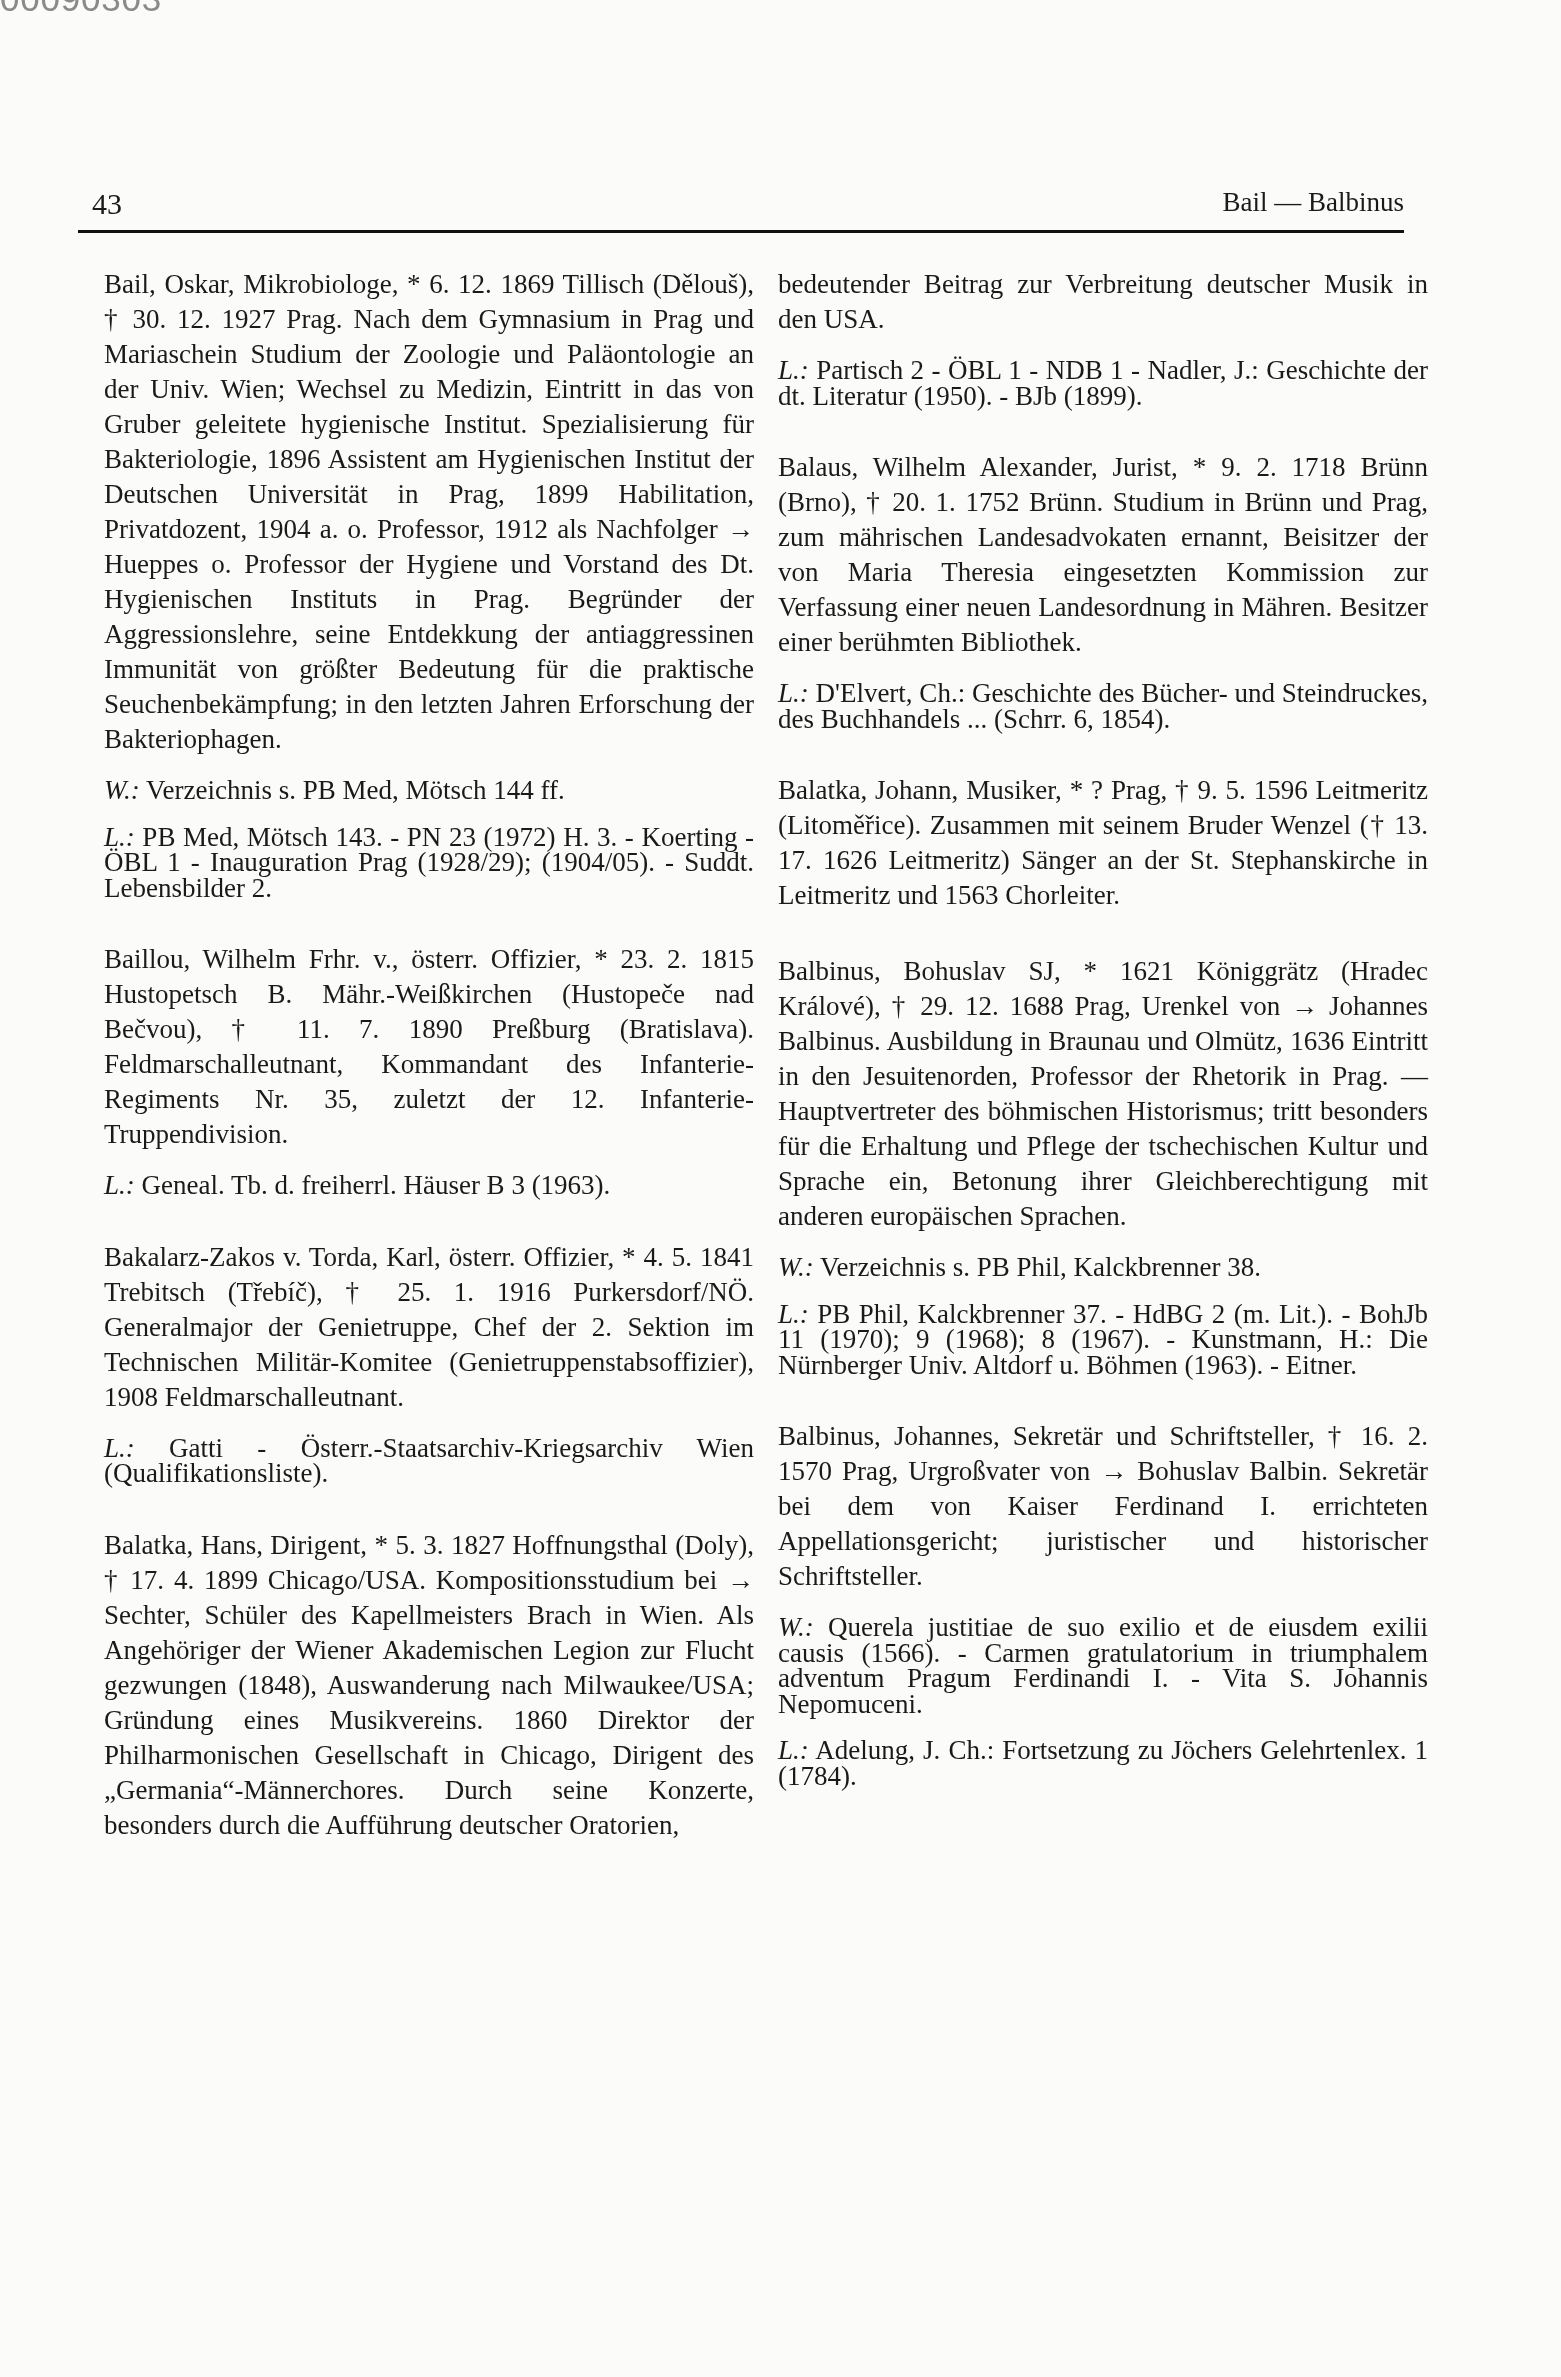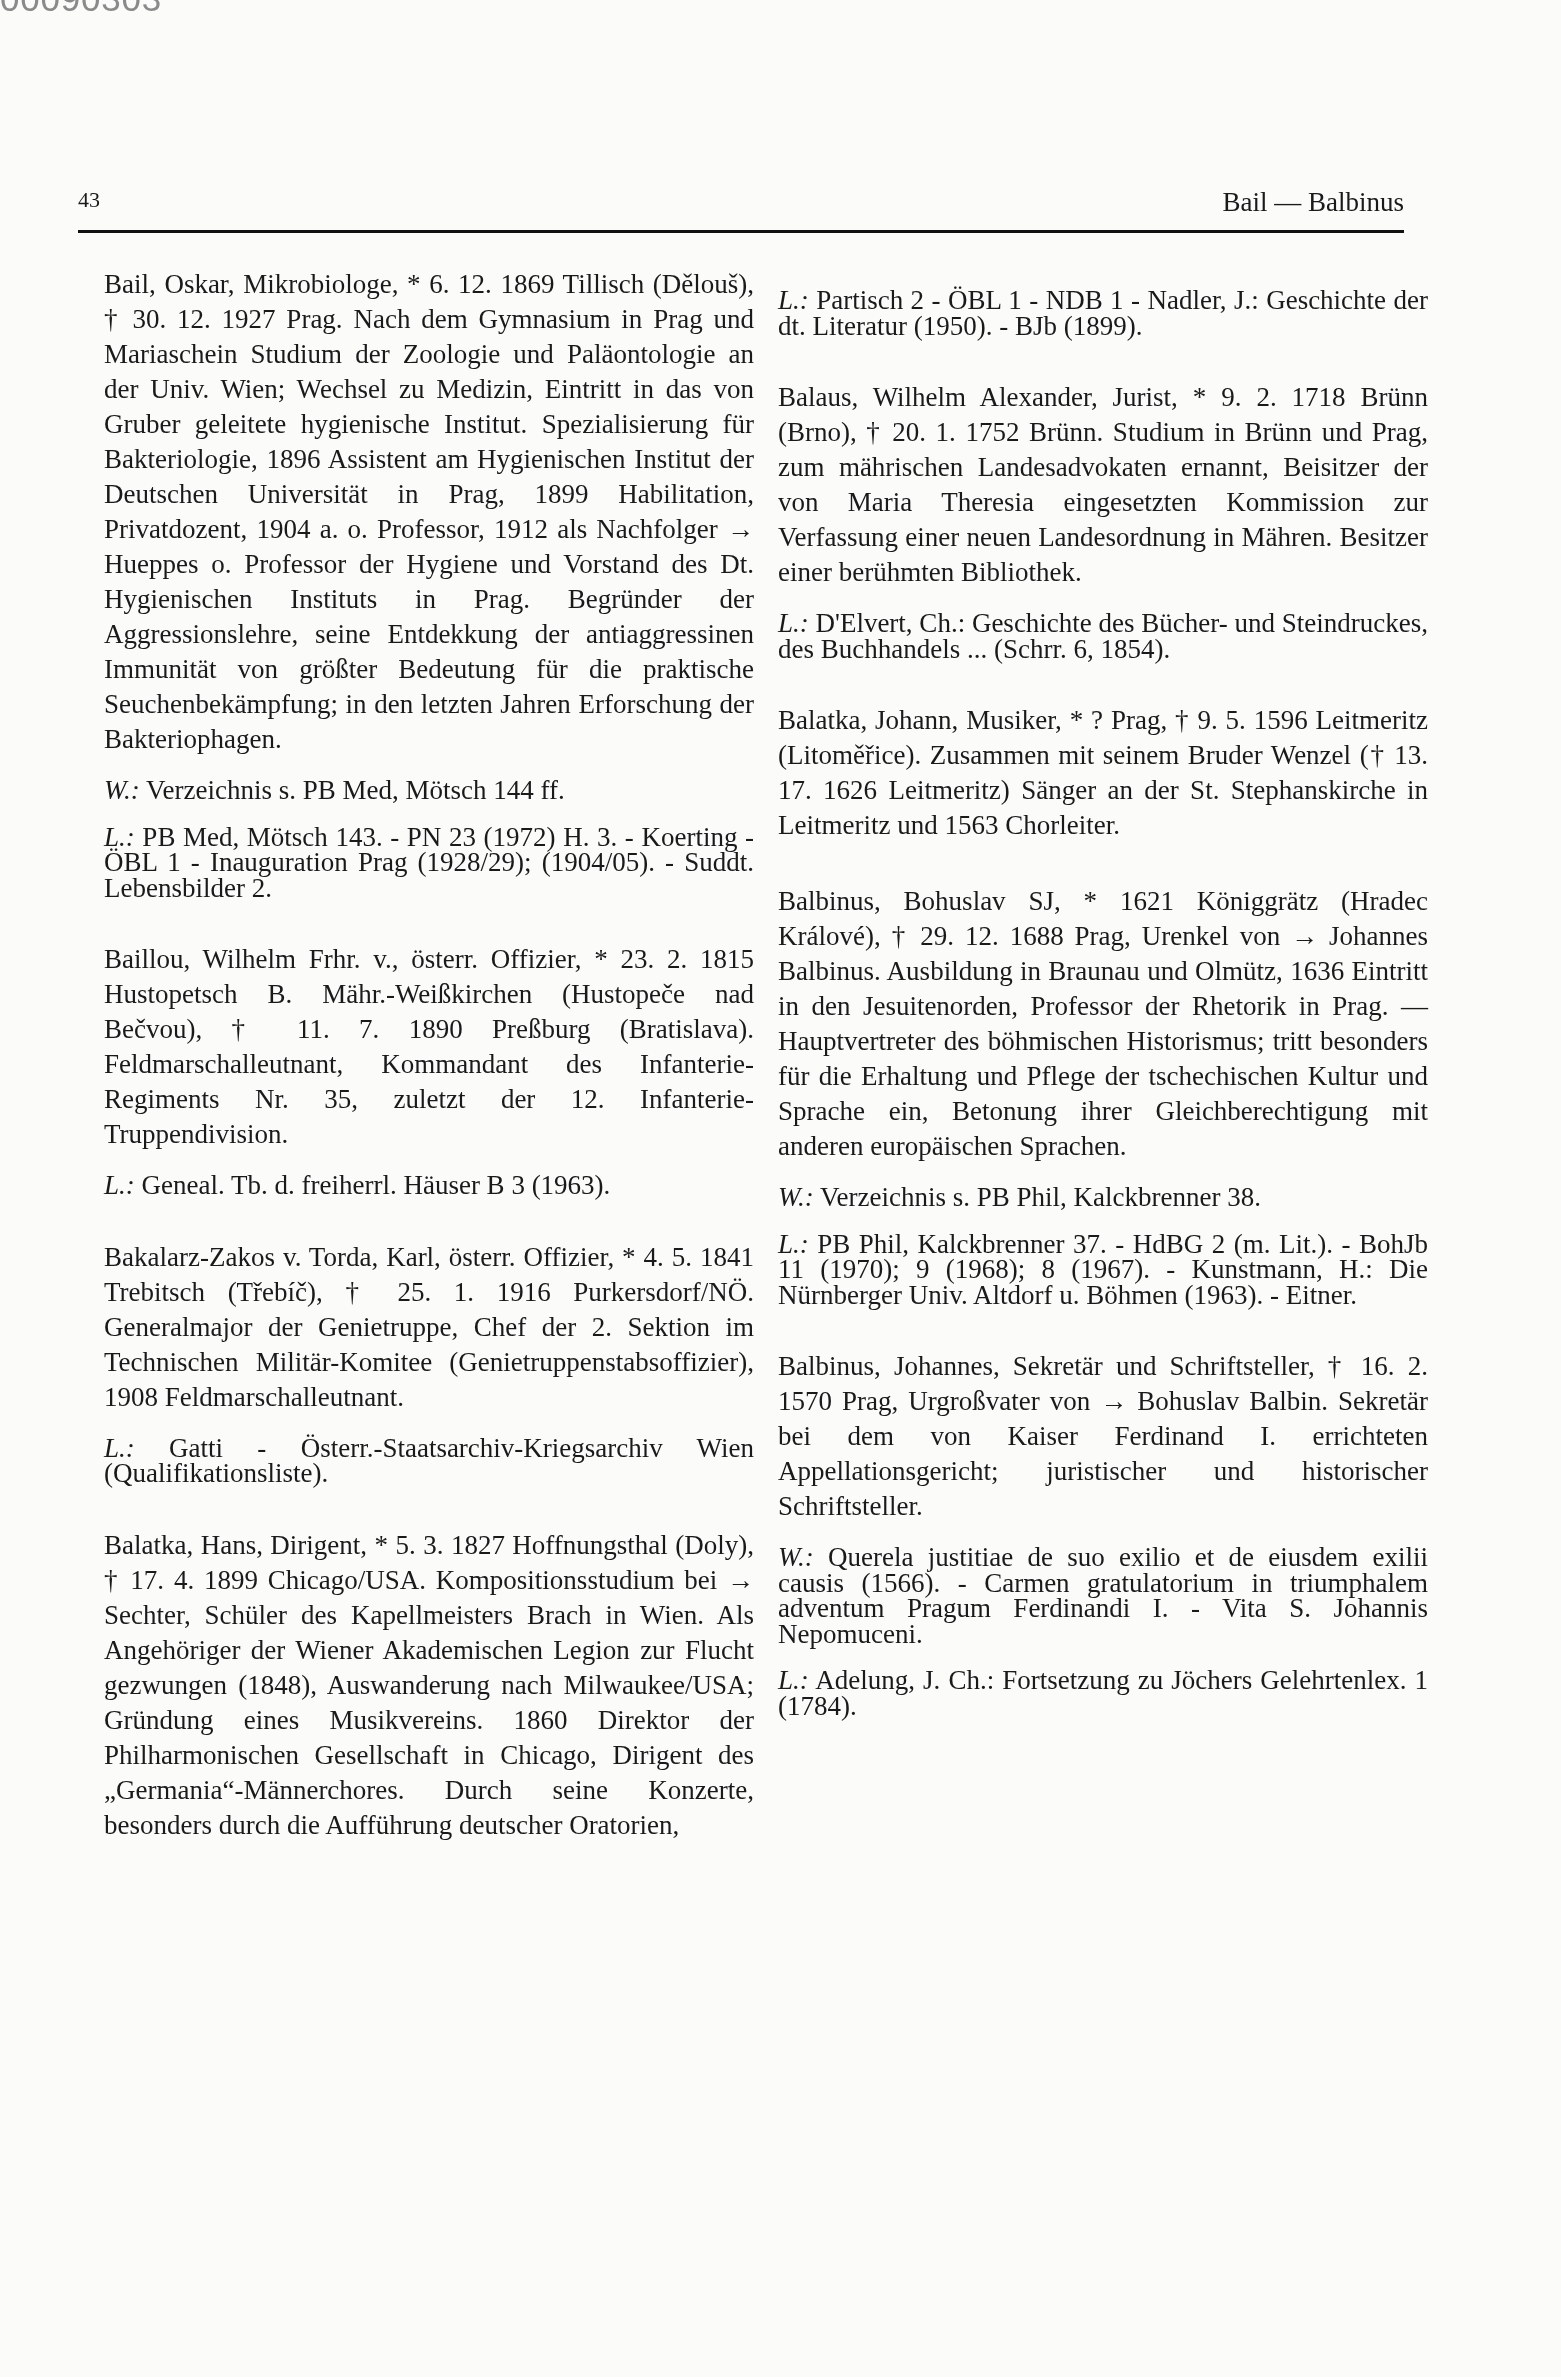--- a/index.html
+++ b/index.html
@@ -5,21 +5,21 @@
   html, body { margin: 0; padding: 0; }
   body {
     width: 1561px; height: 2377px; background: #fbfbfa; position: relative; overflow: hidden;
     font-family: "Liberation Serif", "DejaVu Serif", serif; color: #1a1a1a;
   }
   .stamp {
     position: absolute; left: 0; top: -21px; font-family: "Liberation Sans", sans-serif;
     font-size: 35px; color: #8a8a8a; letter-spacing: 0.8px;
   }
   .header { position: absolute; left: 78px; top: 177px; width: 1326px; height: 53px; border-bottom: 3.2px solid #111; }
-  .page-num { position: absolute; left: 0; top: 9.6px; font-size: 22px; }
+  .page-num { position: absolute; left: 14px; top: 9.6px; font-size: 30px; }
   .running-title { position: absolute; right: 0; top: 9.6px; font-size: 27px; text-align: right; }
   .col { position: absolute; top: 267px; width: 650px; }
   .col.left { left: 104px; }
   .col.right { left: 778px; }
   .body-text { font-size: 27px; line-height: 35px; text-align: justify; margin: 0; hyphens: manual; }
   .entry { margin-bottom: 41px; }
   .ref { font-size: 27px; line-height: 25.5px; text-align: justify; margin: 21px 0 0 0; }
   .ref .tag { font-style: italic; }
   .name { font-weight: normal; }
   .cont { margin-bottom: 41px; }
@@ -53,20 +53,21 @@
   </div>
 
   <div class="entry">
     <p class="body-text"><span class="name">Balatka,</span><span> Hans, Dirigent, * 5. 3. 1827 Hoffnungsthal (Doly), † 17. 4. 1899 Chicago/USA. Kompositionsstudium bei → Sechter, Schüler des Kapellmeisters Brach in Wien. Als Angehöriger der Wiener Akademischen Legion zur Flucht gezwungen (1848), Auswanderung nach Milwaukee/USA; Gründung eines Musikvereins. 1860 Direktor der Philharmonischen Gesellschaft in Chicago, Dirigent des „Germania“-Männerchores. Durch seine Konzerte, besonders durch die Aufführung deutscher Oratorien,</span></p>
   </div>
 </div>
 
 <div class="col right">
 
   <div class="cont">
+    <p class="body-text">bedeutender Beitrag zur Verbreitung deutscher Musik in den USA.</p>
     <p class="ref"><span class="tag">L.:</span><span> Partisch 2 - ÖBL 1 - NDB 1 - Nadler, J.: Geschichte der dt. Literatur (1950). - BJb (1899).</span></p>
   </div>
 
   <div class="entry">
     <p class="body-text"><span class="name">Balaus,</span><span> Wilhelm Alexander, Jurist, * 9. 2. 1718 Brünn (Brno), † 20. 1. 1752 Brünn. Studium in Brünn und Prag, zum mährischen Landesadvokaten ernannt, Beisitzer der von Maria Theresia eingesetzten Kommission zur Verfassung einer neuen Landesordnung in Mähren. Besitzer einer berühmten Bibliothek.</span></p>
     <p class="ref"><span class="tag">L.:</span><span> D'Elvert, Ch.: Geschichte des Bücher- und Steindruckes, des Buchhandels ... (Schrr. 6, 1854).</span></p>
   </div>
 
   <div class="entry">
     <p class="body-text"><span class="name">Balatka,</span><span> Johann, Musiker, * ? Prag, † 9. 5. 1596 Leitmeritz (Litoměřice). Zusammen mit seinem Bruder Wenzel († 13. 17. 1626 Leitmeritz) Sänger an der St. Stephanskirche in Leitmeritz und 1563 Chorleiter.</span></p>

